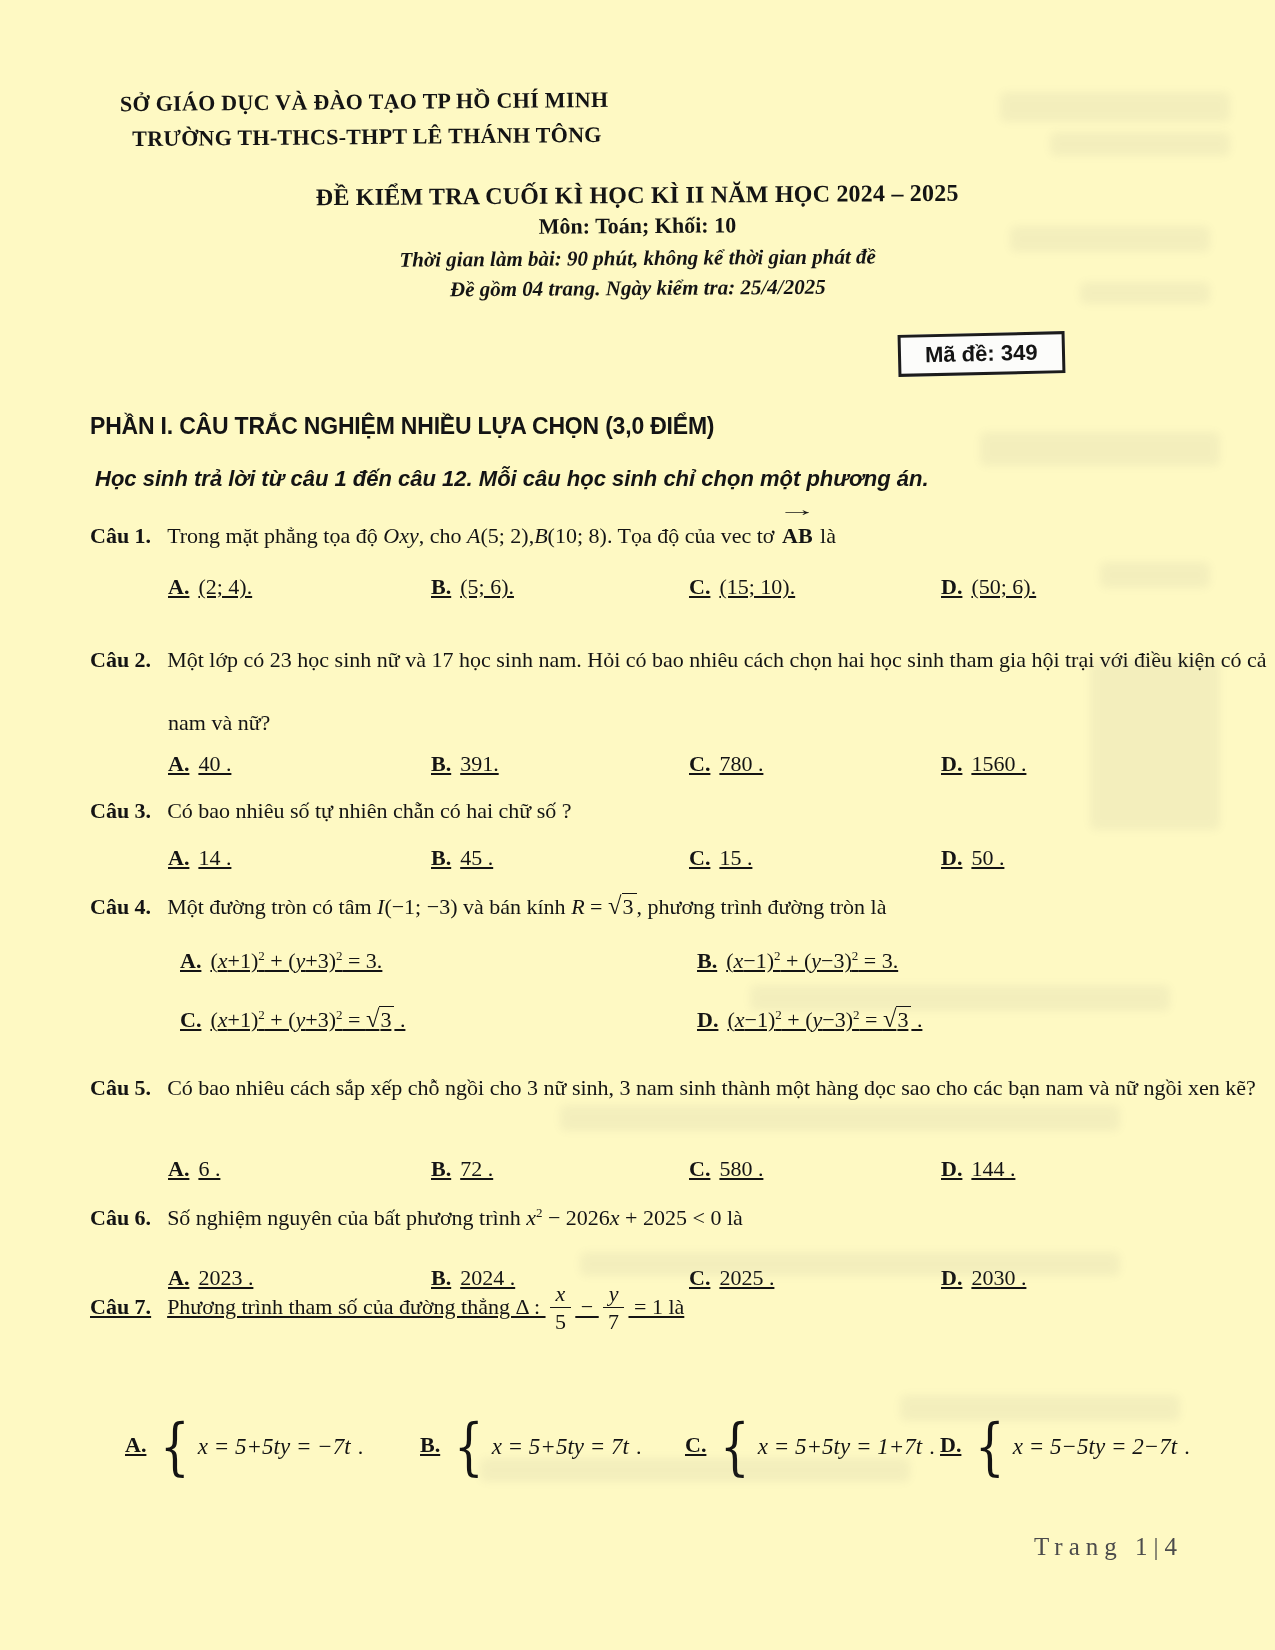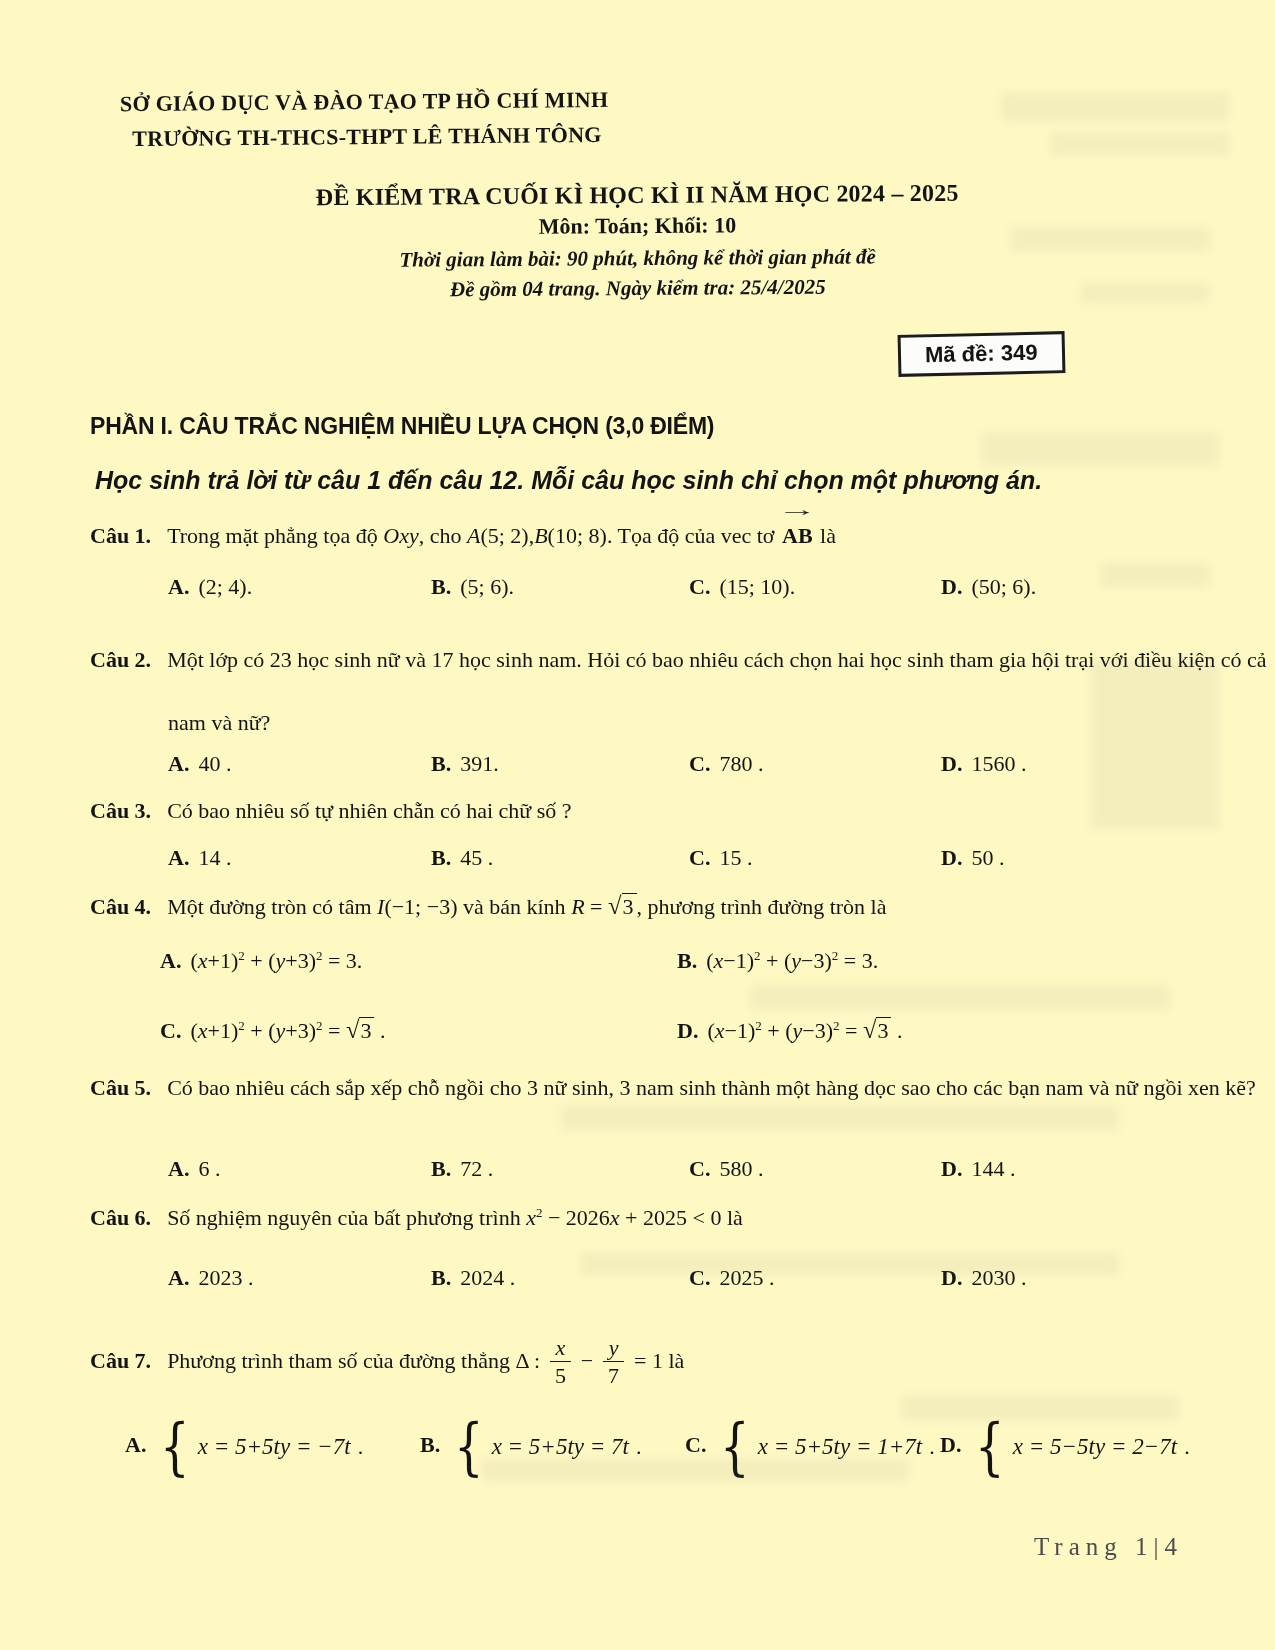--- a/index.html
+++ b/index.html
@@ -16,26 +16,26 @@
   .pages-line{font-weight:bold;font-style:italic;font-size:21px;margin-top:5px;}
   .made-box{position:absolute;top:333px;left:898px;border:3px solid #1c1c1c;padding:5px 24px;
             transform:rotate(-1.3deg);font-family:"Liberation Sans","DejaVu Sans",sans-serif;
             font-weight:bold;font-size:22px;background:#fcfcfa;}
   
   .section-title{position:absolute;top:413px;left:90px;
                  font-family:"Liberation Sans","DejaVu Sans",sans-serif;
                  font-weight:800;font-size:23px;letter-spacing:-0.2px;transform:scaleY(1.04);}
   .section-note{position:absolute;top:466px;left:95px;
                 font-family:"Liberation Sans","DejaVu Sans",sans-serif;
-                font-weight:bold;font-style:italic;font-size:25px;}
+                font-weight:bold;font-style:italic;font-size:22px;}
   
   .q{position:absolute;left:90px;width:1100px;font-size:22px;line-height:36px;
      padding-left:78px;text-indent:-78px;}
   .q-label{font-weight:bold;margin-right:16px;}
-  .opts{position:absolute;display:grid;font-size:22px;line-height:34px;}
+  .opts{position:absolute;display:grid;font-size:22px;line-height:34px;text-decoration:underline;}
   .opt{white-space:nowrap;}
   .opt-label{font-weight:bold;margin-right:9px;}
   .t-i{font-style:italic;}
   sup.t-sup{font-size:13px;line-height:0;}
   
   .sqrt{white-space:nowrap;text-indent:0;}
   .sqrt-sign{font-size:1.12em;}
   .sqrt-rad{border-top:1.6px solid #141414;padding:0 3px 0 1px;}
   .vec{display:inline-block;position:relative;text-indent:0;margin:0 2px;}
   .vec-arrow{position:absolute;top:-15px;left:0;width:100%;text-align:center;
@@ -95,41 +95,41 @@
         <div class="opt"><span class="opt-label">D.</span><span class="t-p">1560 .</span></div>
       </div>
       <div class="q" style="top: 793px; line-height: 36px;"><span class="q-label">Câu 3.</span><span class="t-p">Có bao nhiêu số tự nhiên chẵn có hai chữ số ?</span></div>
       <div class="opts" style="top: 841px; left: 168px; grid-template-columns: 263px 258px 252px auto;">
         <div class="opt"><span class="opt-label">A.</span><span class="t-p">14 .</span></div>
         <div class="opt"><span class="opt-label">B.</span><span class="t-p">45 .</span></div>
         <div class="opt"><span class="opt-label">C.</span><span class="t-p">15 .</span></div>
         <div class="opt"><span class="opt-label">D.</span><span class="t-p">50 .</span></div>
       </div>
       <div class="q" style="top: 886px; line-height: 40px;"><span class="q-label">Câu 4.</span><span class="t-p">Một đường tròn có tâm </span><span class="t-i">I</span><span class="t-p">(−1; −3) và bán kính </span><span class="t-i">R</span><span class="t-p"> = </span><span class="sqrt"><span class="sqrt-sign">√</span><span class="sqrt-rad">3</span></span><span class="t-p">, phương trình đường tròn là</span></div>
-      <div class="opts" style="top: 944px; left: 160px; grid-template-columns: 517px auto; row-gap: 35px;">
+      <div class="opts" style="top: 944px; left: 180px; grid-template-columns: 517px auto; row-gap: 24px;">
         <div class="opt"><span class="opt-label">A.</span><span class="t-p">(</span><span class="t-i">x</span><span class="t-p">+1)</span><sup class="t-sup">2</sup><span class="t-p"> + (</span><span class="t-i">y</span><span class="t-p">+3)</span><sup class="t-sup">2</sup><span class="t-p"> = 3.</span></div>
         <div class="opt"><span class="opt-label">B.</span><span class="t-p">(</span><span class="t-i">x</span><span class="t-p">−1)</span><sup class="t-sup">2</sup><span class="t-p"> + (</span><span class="t-i">y</span><span class="t-p">−3)</span><sup class="t-sup">2</sup><span class="t-p"> = 3.</span></div>
         <div class="opt"><span class="opt-label">C.</span><span class="t-p">(</span><span class="t-i">x</span><span class="t-p">+1)</span><sup class="t-sup">2</sup><span class="t-p"> + (</span><span class="t-i">y</span><span class="t-p">+3)</span><sup class="t-sup">2</sup><span class="t-p"> = </span><span class="sqrt"><span class="sqrt-sign">√</span><span class="sqrt-rad">3</span></span><span class="t-p"> .</span></div>
         <div class="opt"><span class="opt-label">D.</span><span class="t-p">(</span><span class="t-i">x</span><span class="t-p">−1)</span><sup class="t-sup">2</sup><span class="t-p"> + (</span><span class="t-i">y</span><span class="t-p">−3)</span><sup class="t-sup">2</sup><span class="t-p"> = </span><span class="sqrt"><span class="sqrt-sign">√</span><span class="sqrt-rad">3</span></span><span class="t-p"> .</span></div>
       </div>
       <div class="q" style="top: 1060px; line-height: 55px;"><span class="q-label">Câu 5.</span><span class="t-p">Có bao nhiêu cách sắp xếp chỗ ngồi cho 3 nữ sinh, 3 nam sinh thành một hàng dọc sao cho các bạn nam và nữ ngồi xen kẽ?</span></div>
       <div class="opts" style="top: 1152px; left: 168px; grid-template-columns: 263px 258px 252px auto;">
         <div class="opt"><span class="opt-label">A.</span><span class="t-p">6 .</span></div>
         <div class="opt"><span class="opt-label">B.</span><span class="t-p">72 .</span></div>
         <div class="opt"><span class="opt-label">C.</span><span class="t-p">580 .</span></div>
         <div class="opt"><span class="opt-label">D.</span><span class="t-p">144 .</span></div>
       </div>
       <div class="q" style="top: 1200px; line-height: 36px;"><span class="q-label">Câu 6.</span><span class="t-p">Số nghiệm nguyên của bất phương trình </span><span class="t-i">x</span><sup class="t-sup">2</sup><span class="t-p"> − 2026</span><span class="t-i">x</span><span class="t-p"> + 2025 &lt; 0 là</span></div>
       <div class="opts" style="top: 1261px; left: 168px; grid-template-columns: 263px 258px 252px auto;">
         <div class="opt"><span class="opt-label">A.</span><span class="t-p">2023 .</span></div>
         <div class="opt"><span class="opt-label">B.</span><span class="t-p">2024 .</span></div>
         <div class="opt"><span class="opt-label">C.</span><span class="t-p">2025 .</span></div>
         <div class="opt"><span class="opt-label">D.</span><span class="t-p">2030 .</span></div>
       </div>
-      <div class="q" style="top: 1335px; line-height: 40px;"><span class="q-label">Câu 7.</span><span class="t-p">Phương trình tham số của đường thẳng Δ : </span><span class="frac"><span class="fnum t-i">x</span><span class="fden">5</span></span><span class="t-p"> − </span><span class="frac"><span class="fnum t-i">y</span><span class="fden">7</span></span><span class="t-p"> = 1 là</span></div>
+      <div class="q" style="top: 1281px; line-height: 40px; text-decoration: underline;"><span class="q-label">Câu 7.</span><span class="t-p">Phương trình tham số của đường thẳng Δ : </span><span class="frac"><span class="fnum t-i">x</span><span class="fden">5</span></span><span class="t-p"> − </span><span class="frac"><span class="fnum t-i">y</span><span class="fden">7</span></span><span class="t-p"> = 1 là</span></div>
       <div class="opts" style="top: 1418px; left: 125px; grid-template-columns: 295px 265px 255px auto;">
         <div class="opt"><span class="opt-label">A.</span><span class="sys">
             <span class="sys-brace">{</span>
             <span class="sys-lines">
               <span class="sys-line">x = 5+5t</span>
               <span class="sys-line">y = −7t</span>
             </span>
             <span class="sys-after">.</span>
           </span></div>
         <div class="opt"><span class="opt-label">B.</span><span class="sys">

